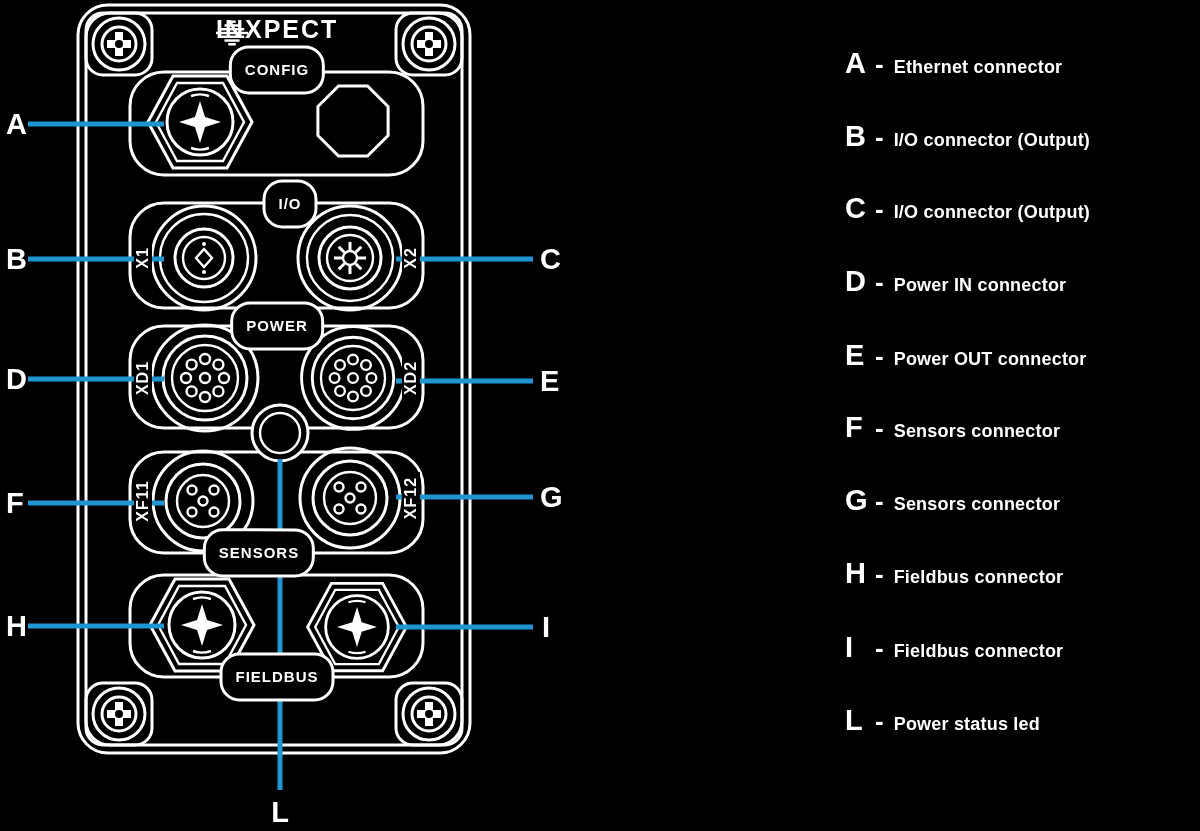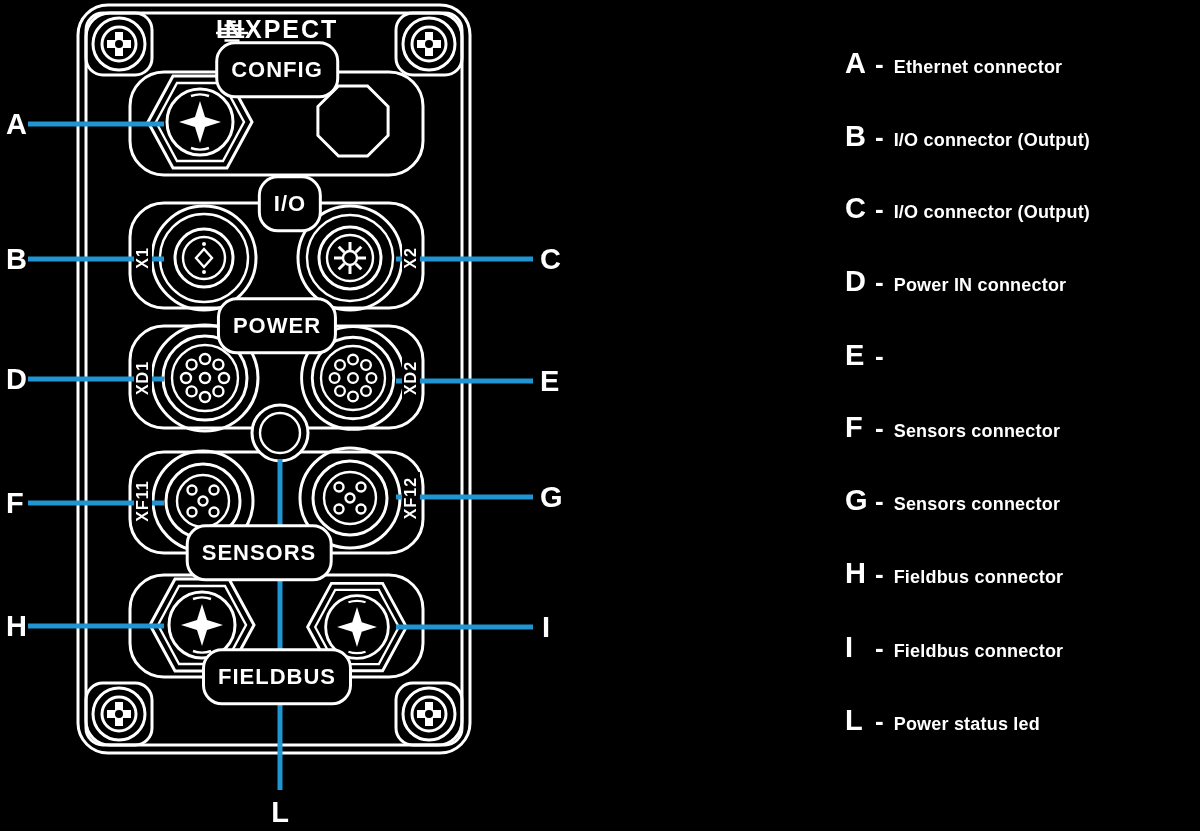--- a/index.html
+++ b/index.html
@@ -12,21 +12,21 @@
   .s2{fill:none;stroke:#fff;stroke-width:2.4;}
   .pin{fill:none;stroke:#fff;stroke-width:2.4;}
   .cl{stroke:#2194d2;stroke-width:5;fill:none;}
   
   .logo{position:absolute;left:216px;top:17px;display:flex;align-items:center;gap:8px;}
   .logo .brand{font-weight:bold;font-size:25px;letter-spacing:2px;line-height:1;}
   
   .pill{
     position:absolute;transform:translate(-50%,-50%);
     background:#000;border:3px solid #fff;border-radius:20px;
-    padding:13px 13px;font-weight:bold;font-size:22px;letter-spacing:1px;
+    padding:13px 13px;font-weight:bold;font-size:15px;letter-spacing:1px;
     line-height:1.15;white-space:nowrap;
   }
   
   .vlabel{
     position:absolute;transform:translate(-50%,-50%) rotate(-90deg);
     background:#000;padding:1px 5px;font-weight:bold;font-size:16px;
     letter-spacing:1px;line-height:1;white-space:nowrap;
   }
   
   .callout{
@@ -219,20 +219,21 @@
       <span class="ldesc">I/O connector (Output)</span>
     </div>
     <div class="lrow" style="top:281px;">
       <span class="lkey">D</span>
       <span class="lsep">-</span>
       <span class="ldesc">Power IN connector</span>
     </div>
     <div class="lrow" style="top:355px;">
       <span class="lkey">E</span>
       <span class="lsep">-</span>
+      <span class="ldesc">Power OUT connector</span>
     </div>
     <div class="lrow" style="top:427px;">
       <span class="lkey">F</span>
       <span class="lsep">-</span>
       <span class="ldesc">Sensors connector</span>
     </div>
     <div class="lrow" style="top:500px;">
       <span class="lkey">G</span>
       <span class="lsep">-</span>
       <span class="ldesc">Sensors connector</span>

